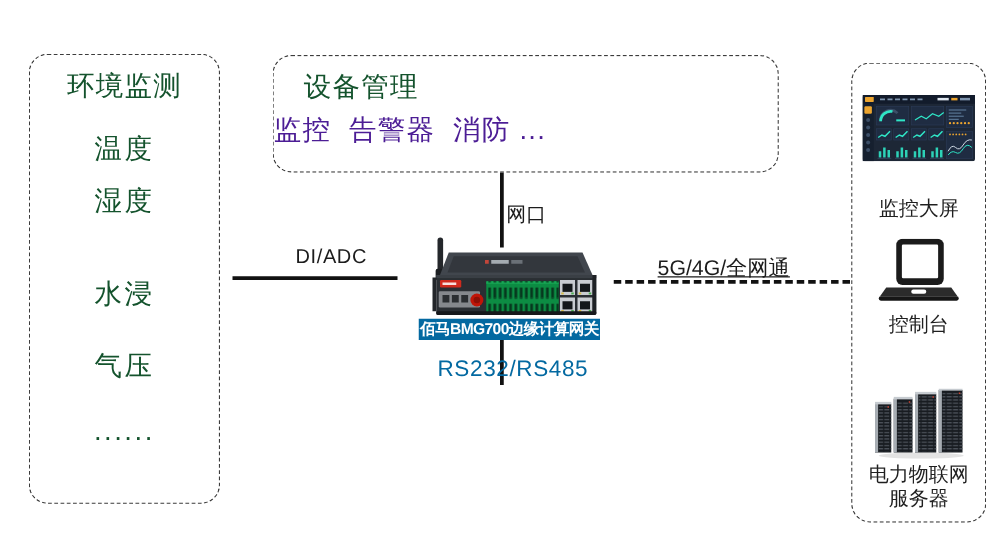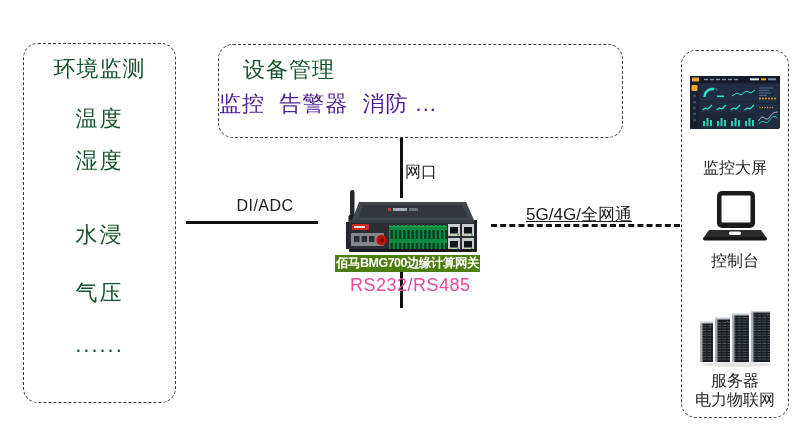--- a/index.html
+++ b/index.html
@@ -25,25 +25,25 @@
   .line-left   { left:186px; top:221px; width:132px; height:3px; }
   .line-top    { left:400px; top:138px; width:3px;  height:60px; }
   .line-bottom { left:400px; top:272px; width:3px;  height:36px; }
   .line-right  { position:absolute; left:491px; top:224px; width:189px; height:0;
                  border-top:3px dashed #111; background:none; }
 
   .link-label { position:absolute; color:#1c1c1c; font-size:16px; }
   .lbl-diadc { left:215px; top:197px; width:100px; text-align:center; letter-spacing:.5px; }
   .lbl-port  { left:405px; top:162px; }
   .lbl-5g    { left:518px; top:203px; width:122px; text-align:center; font-size:17px;text-decoration:underline; }
-  .lbl-rs    { left:350px; top:275px; width:106px; text-align:center; font-size:18px; color:#ec4899; letter-spacing:.5px; z-index:5; }
+  .lbl-rs    { left:350px; top:285px; width:106px; text-align:center; font-size:18px; color:#0369a1; letter-spacing:.5px; z-index:5; }
 
   
   .gateway { position:absolute; left:335px; top:189px; width:145px; z-index:4; }
-  .gw-label { width:145px; height:17px; line-height:17px; background:#4d7c0f; color:#ffffff;
+  .gw-label { width:145px; height:17px; line-height:17px; background:#0369a1; color:#ffffff;
               font-size:12.5px; font-weight:bold; text-align:center; letter-spacing:-0.5px; white-space:nowrap; }
 
   
   .rp-item { position:absolute; left:0; right:0; display:flex; justify-content:center; }
   .rp-label { position:absolute; left:0; right:0; text-align:center; font-size:16px; color:#1f1f1f; line-height:19px; }
   .pos-screen { top:25px; }  .pos-screen-lbl { top:72px;margin-top:35px; }
   .pos-laptop { top:140px; } .pos-laptop-lbl { top:200px; }
   .pos-server { top:260px; } .pos-server-lbl { top:320px; }
 
   svg { display:block; }
@@ -271,18 +271,18 @@
         <rect x="49" y="6" width="1.2" height="1.2" fill="#cc4433"></rect>
 
         <rect x="54" y="1" width="19" height="50" fill="#181c21"></rect>
         <rect x="54" y="1" width="2.5" height="50" fill="#a7adb3"></rect>
         <rect x="54" y="-0.5" width="19" height="2" fill="#c6cbd0"></rect>
         <rect x="57" y="3" width="16" height="47" fill="url(#srv)"></rect>
         <rect x="70" y="3" width="1.2" height="1.2" fill="#cc4433"></rect>
       </svg>
     </div>
     <div class="rp-label pos-server-lbl">
+      <div>电力物联网</div>
       <div>服务器</div>
-      <div>电力物联网</div>
     </div>
   </div>
 
 </div>
 
 </body></html>

